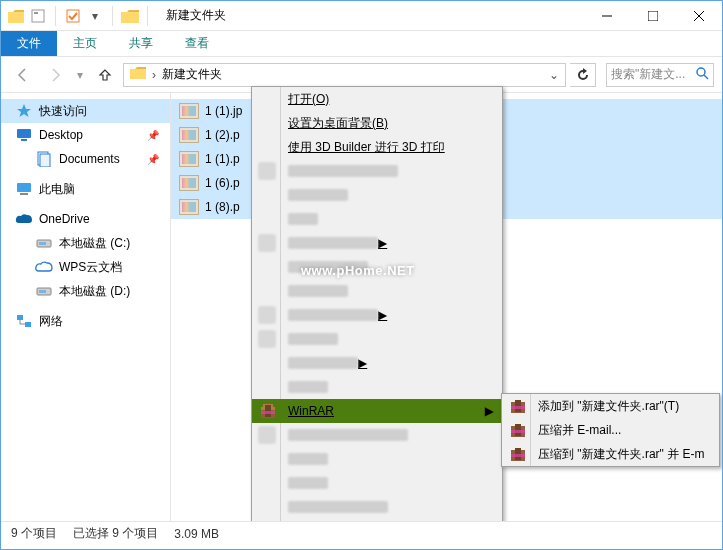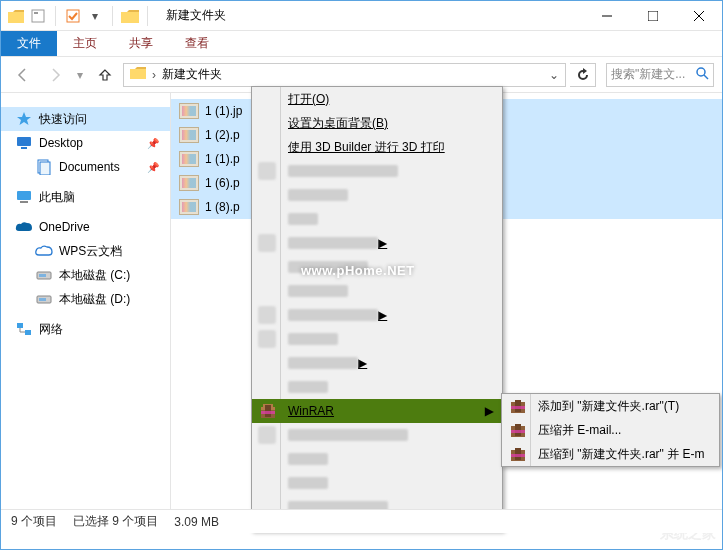--- a/index.html
+++ b/index.html
@@ -11,41 +11,41 @@
 .titlebar .quick .icn-box { width: 18px; height: 18px; display: inline-flex; align-items: center; justify-content: center; }
 .titlebar .divider { width: 1px; height: 20px; background: #e0e0e0; margin: 0 4px; }
 .titlebar .folder-icon svg { width: 18px; height: 16px; }
 .titlebar .title-text { margin-left: 8px; }
 .win-controls { margin-left: auto; display: flex; }
 .win-controls .btn { width: 46px; height: 30px; display: flex; align-items: center; justify-content: center; }
 
 
 .ribbon { height: 26px; display: flex; align-items: stretch; border-bottom: 1px solid #e5e5e5; }
 .ribbon .file-tab { background: #1979ca; color: #fff; padding: 0 16px; display: flex; align-items: center; }
-.ribbon .tab { padding: 0 16px; display: flex; align-items: center; color: #7f1d1d; }
+.ribbon .tab { padding: 0 16px; display: flex; align-items: center; color: #0f766e; }
 
 
 .navbar { height: 36px; display: flex; align-items: center; padding: 4px 8px; gap: 4px; border-bottom: 1px solid #e5e5e5; }
 .navbar .nav-btn { width: 28px; height: 28px; display: flex; align-items: center; justify-content: center; color: #7a7a7a; }
 .navbar .nav-btn.enabled { color: #333; }
 .navbar .addrbar { flex: 1; height: 24px; border: 1px solid #ccc; display: flex; align-items: center; padding: 0 2px; }
 .navbar .addrbar .folder-icon { margin: 0 4px; }
 .navbar .addrbar .chev { color: #555; margin: 0 2px; }
 .navbar .addrbar .crumb { padding: 0 4px; }
 .navbar .addrbar .spacer { flex: 1; }
 .navbar .refresh { width: 26px; height: 24px; border: 1px solid #ccc; border-left: none; display: flex; align-items: center; justify-content: center; color: #333; }
 .navbar .search { width: 108px; height: 24px; border: 1px solid #ccc; margin-left: 6px; display: flex; align-items: center; padding: 0 4px; color: #888; }
 .navbar .search .mag { margin-left: auto; }
 
 
 .main { display: flex; height: calc(100% - 30px - 26px - 36px - 24px); }
 .sidebar { width: 170px; border-right: 1px solid #e5e5e5; padding: 6px 0; }
 .sidebar .item { height: 24px; display: flex; align-items: center; padding-left: 20px; gap: 6px; position: relative; }
 .sidebar .item.section { padding-left: 14px; margin-top: 6px; }
-.sidebar .item.section:first-child { margin-top: 8px; }
+.sidebar .item.section:first-child { margin-top: 0; }
 .sidebar .item.active { background: #cce8ff; }
 .sidebar .item .nm { color: #000; }
 .sidebar .item .icn { width: 18px; height: 18px; display: inline-flex; align-items: center; justify-content: center; }
 .sidebar .item .pin { position: absolute; right: 10px; color: #6d6d6d; font-size: 10px; }
 
 .content { flex: 1; background: #fff; position: relative; }
 .filelist { padding: 6px 0; }
 .filelist .row { height: 24px; display: flex; align-items: center; padding-left: 8px; gap: 6px; }
 .filelist .row.sel { background: #cce8ff; }
 .filelist .row .thumb { width: 20px; height: 16px; background: #e8e0d0; border: 1px solid #c0b090; display: inline-block; position: relative; }
@@ -59,21 +59,21 @@
 .ctxmenu .mi .micn { position: absolute; left: 6px; width: 20px; height: 20px; display: inline-flex; align-items: center; justify-content: center; }
 .ctxmenu .leftbar { position: absolute; left: 28px; top: 0; bottom: 0; width: 1px; background: #d0d0d0; }
 .ctxmenu .blurred { height: 24px; display: flex; align-items: center; padding-left: 36px; position: relative; }
 .ctxmenu .blurred .bar { height: 12px; border-radius: 2px; background: #cfcfcf; filter: blur(1px); }
 .ctxmenu .blurred .bicn { position: absolute; left: 6px; width: 18px; height: 18px; background: #d8d8d8; filter: blur(1px); border-radius: 3px; }
 
 .watermark { position: absolute; left: 300px; top: 262px; color: #fff; text-shadow: 0 0 4px rgba(0,0,0,.4); font-weight: bold; pointer-events: none; font-size: 13px; letter-spacing: .5px; }
 .watermark2 { position: absolute; right: 6px; bottom: 6px; color: #e0e0e0; font-size: 14px; font-weight: bold; pointer-events: none; opacity: .5; }
 
 
-.status { position: absolute; left: 0; right: 0; bottom: 16px; height: 24px; border-top: 1px solid #e5e5e5; display: flex; align-items: center; padding: 0 10px; gap: 16px; color: #333; background: #fff; }
+.status { position: absolute; left: 0; right: 0; bottom: 4px; height: 24px; border-top: 1px solid #e5e5e5; display: flex; align-items: center; padding: 0 10px; gap: 16px; color: #333; background: #fff; }
 
 
 .svg { display: block; }
 </style>
 </head>
 <body>
 
 <div class="titlebar">
   <div class="quick">
     <span class="icn-box">
@@ -216,34 +216,34 @@
     <div class="item section">
       <span class="icn">
           <svg width="18" height="12" viewBox="0 0 18 12">
             <path d="M4 10 Q0 10 1 6 Q2 2 6 3 Q8 0 12 2 Q17 2 17 7 Q17 10 14 10 Z" fill="#0a64a4"></path>
           </svg>
         </span>
       <span class="nm">OneDrive</span>
     </div>
     <div class="item" style="padding-left:34px">
       <span class="icn">
-          <svg width="18" height="12" viewBox="0 0 18 12">
-            <path d="M4 10 Q0 10 1 6 Q2 2 6 3 Q8 0 12 2 Q17 2 17 7 Q17 10 14 10 Z" fill="none" stroke="#2b7cd3" stroke-width="1.3"></path>
-          </svg>
-        </span>
-      <span class="nm">WPS云文档</span>
-    </div>
-    <div class="item" style="padding-left:34px">
-      <span class="icn">
           <svg width="16" height="12" viewBox="0 0 16 12">
             <rect x="1" y="3" width="14" height="7" rx="1" fill="#d0d0d0" stroke="#888"></rect>
             <rect x="3" y="5" width="7" height="3" fill="#7db3e0"></rect>
           </svg>
         </span>
       <span class="nm">本地磁盘 (C:)</span>
+    </div>
+    <div class="item" style="padding-left:34px">
+      <span class="icn">
+          <svg width="18" height="12" viewBox="0 0 18 12">
+            <path d="M4 10 Q0 10 1 6 Q2 2 6 3 Q8 0 12 2 Q17 2 17 7 Q17 10 14 10 Z" fill="none" stroke="#2b7cd3" stroke-width="1.3"></path>
+          </svg>
+        </span>
+      <span class="nm">WPS云文档</span>
     </div>
     <div class="item" style="padding-left:34px">
       <span class="icn">
           <svg width="16" height="12" viewBox="0 0 16 12">
             <rect x="1" y="3" width="14" height="7" rx="1" fill="#d0d0d0" stroke="#888"></rect>
             <rect x="3" y="5" width="7" height="3" fill="#7db3e0"></rect>
           </svg>
         </span>
       <span class="nm">本地磁盘 (D:)</span>
     </div>

